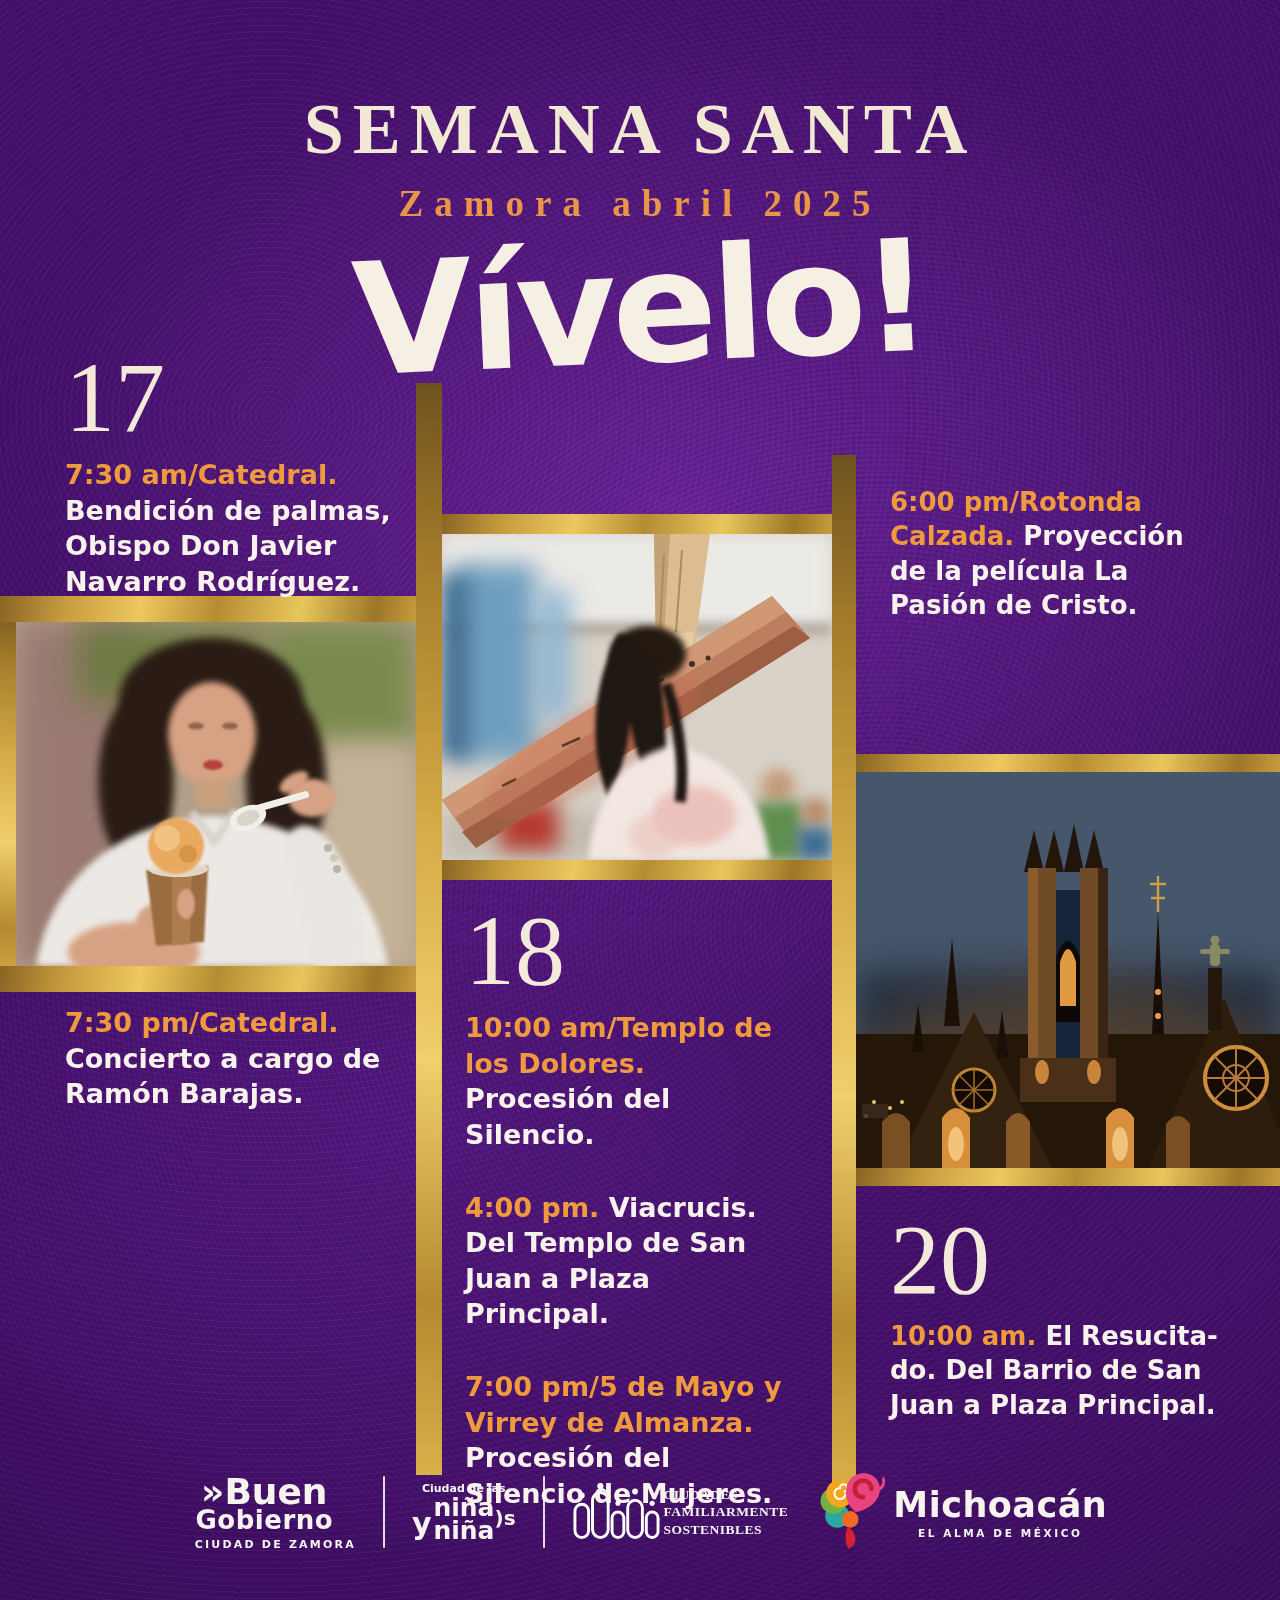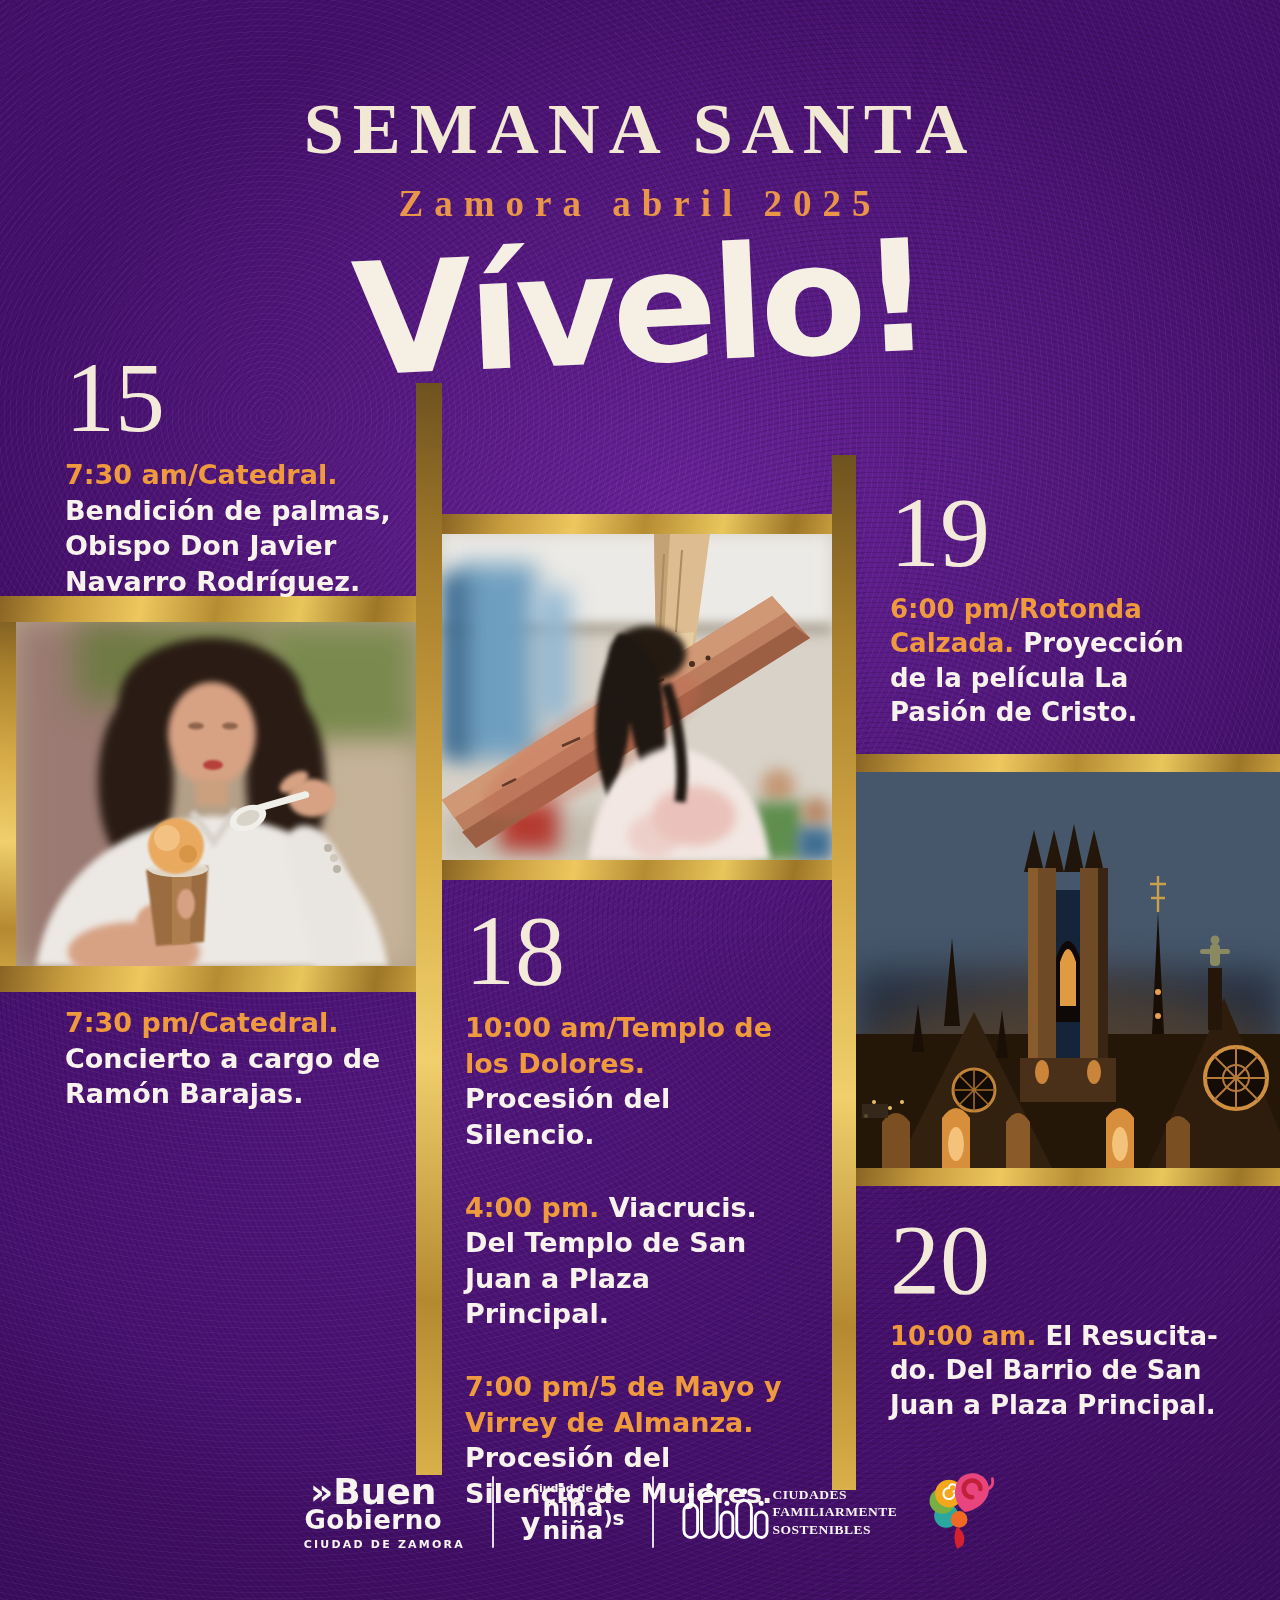--- a/index.html
+++ b/index.html
@@ -216,26 +216,25 @@
 
       <circle cx="18" cy="330" r="2" fill="#e8c06a"></circle>
         <circle cx="34" cy="336" r="2" fill="#e8c06a"></circle>
       <circle cx="10" cy="344" r="2" fill="#e8c06a"></circle>
         <circle cx="46" cy="330" r="2" fill="#e8c06a"></circle>
       <rect x="6" y="332" width="26" height="14" fill="#3a2d20" opacity=".8"></rect>
     </svg>
   </div>
 
   <div class="ev" style="left:65px;top:350px;width:350px;">
-    <div class="day">15</div>
+    <div class="day">17</div>
     <p class="item"><span class="time">7:30 am/Catedral.</span> <span class="desc">Bendición de palmas, Obispo Don Javier Navarro Rodríguez.</span></p>
   </div>
 
   <div class="ev col-right" style="left:890px;top:485px;width:330px;">
-    <div class="day">19</div>
     <p class="item"><span class="time">6:00 pm/Rotonda Calzada.</span> <span class="desc">Proyección de la película La Pasión de Cristo.</span></p>
   </div>
 
   <div class="ev" style="left:465px;top:903px;width:330px;">
     <div class="day">18</div>
     <p class="item"><span class="time">10:00 am/Templo de los Dolores.</span> <span class="desc">Procesión del Silencio.</span></p>
     <p class="item"><span class="time">4:00 pm.</span> <span class="desc">Viacrucis. Del Templo de San Juan a Plaza Principal.</span></p>
     <p class="item"><span class="time">7:00 pm/5 de Mayo y Virrey de Almanza.</span> <span class="desc">Procesión del Silencio de Mujeres.</span></p>
   </div>
 
@@ -302,16 +301,20 @@
         <circle cx="24" cy="50" r="13" fill="#2aa8a0"></circle>
         <circle cx="20" cy="34" r="14" fill="#76b043"></circle>
         <circle cx="27" cy="26" r="15" fill="#f4a71c"></circle>
         <path d="M33,26 a6,6 0 1,1 -6,-6 a4,4 0 1,1 4,4" stroke="#ffffff" stroke-width="2.2" fill="none"></path>
         <path d="M44,46 C30,36 30,12 44,6 C58,0 72,10 70,24 C68,36 56,44 44,46 Z" fill="#e8457f"></path>
         <path d="M52,30 a9,9 0 1,1 9,-9" stroke="#c21f3a" stroke-width="5" fill="none" stroke-linecap="round"></path>
         <path d="M66,22 q10,-2 8,-12" stroke="#e8457f" stroke-width="3" fill="none" stroke-linecap="round"></path>
         <circle cx="38" cy="54" r="9" fill="#f06a24"></circle>
         <path d="M36,62 C42,66 46,74 42,82 L36,86 C32,78 32,68 36,62 Z" fill="#d5202e"></path>
       </svg>
+      <div class="mi-col">
+        <div class="mi-name">Michoacán</div>
+        <div class="mi-tag">EL ALMA DE MÉXICO</div>
+      </div>
     </div>
 
   </div>
 </div>
 
 </body></html>

